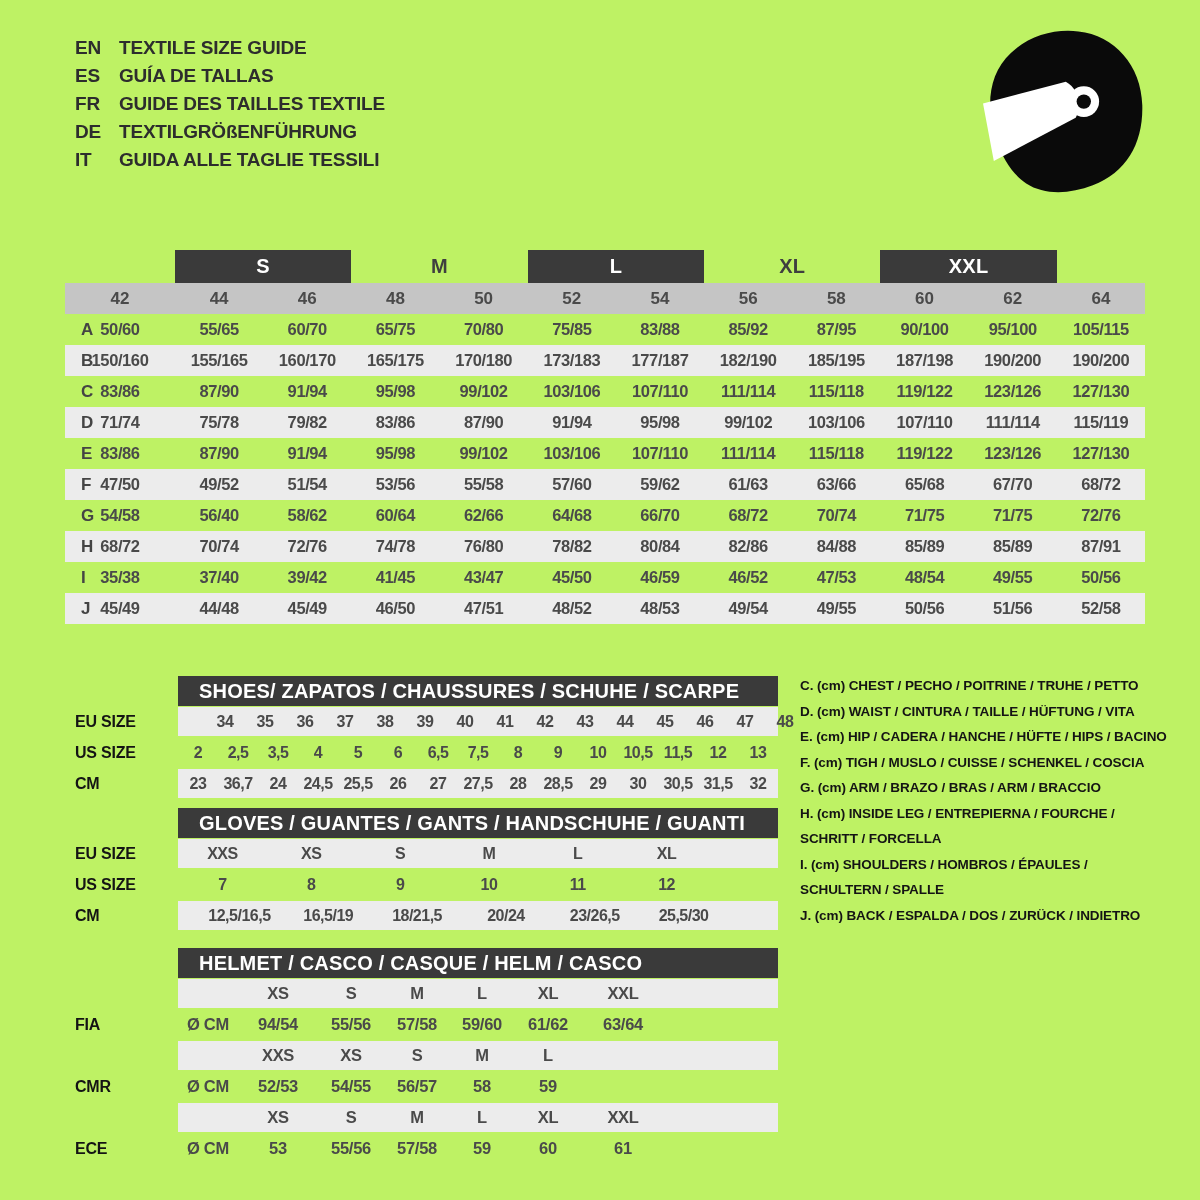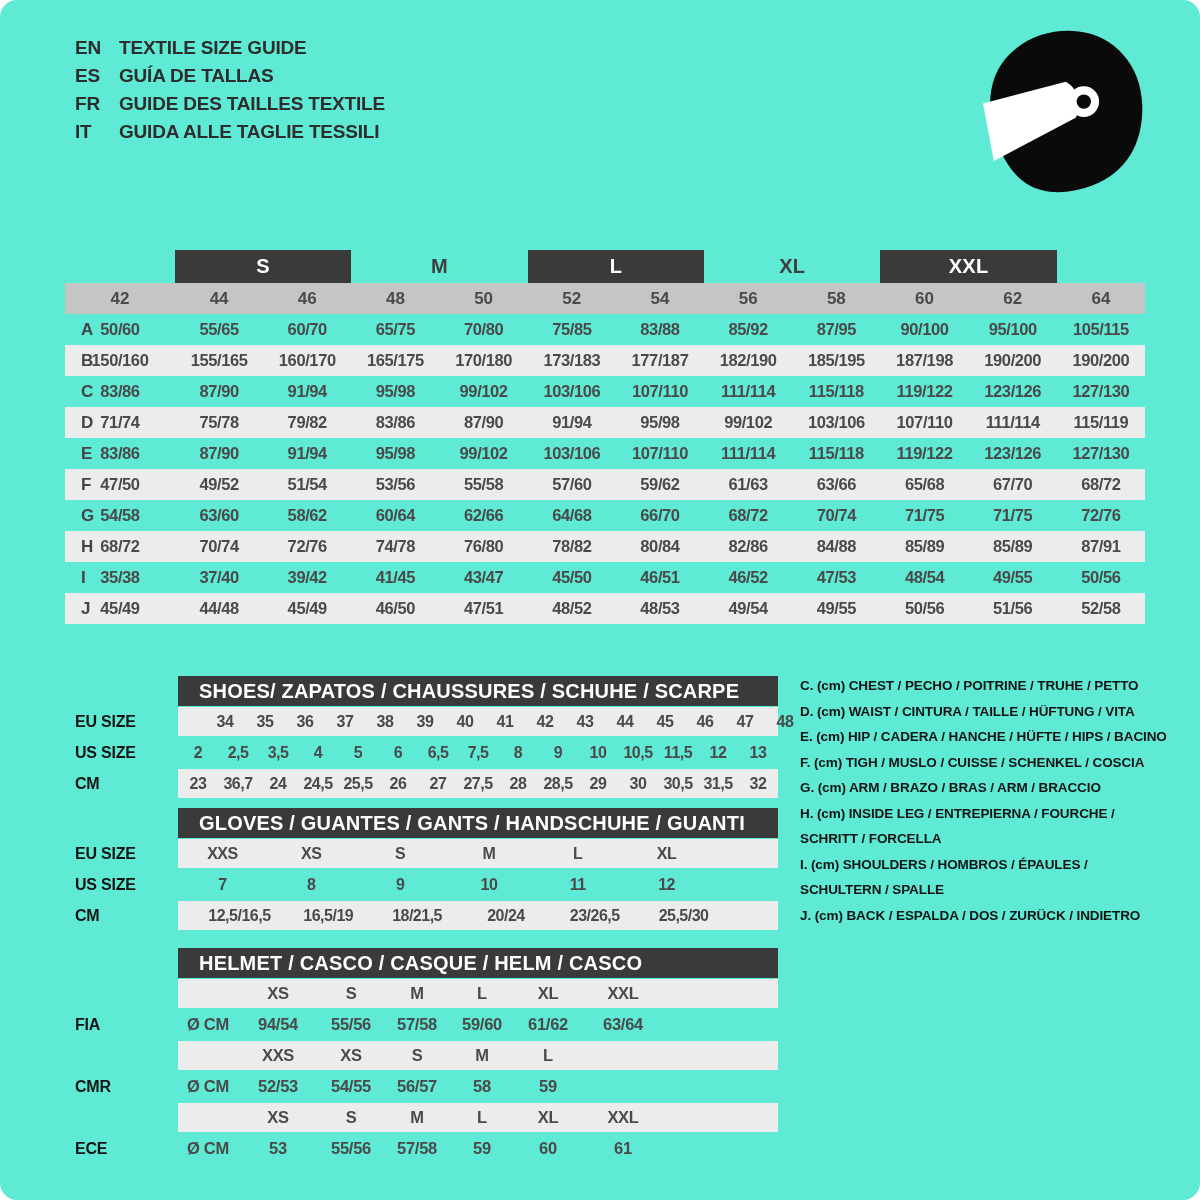--- a/index.html
+++ b/index.html
@@ -1,18 +1,18 @@
 <!DOCTYPE html>
 <html><head>
 <meta charset="utf-8">
 <style>
   html,body{margin:0;padding:0;background:#fff;}
   #canvas{
-    position:relative;width:1200px;height:1200px;background:#5eead4;
-    font-family:"Liberation Sans",sans-serif;overflow:hidden;border-radius:17px;
+    position:relative;width:1200px;height:1200px;background:#bef264;
+    font-family:"Liberation Sans",sans-serif;overflow:hidden;
   }
   
   .lang-block{position:absolute;left:75px;top:34px;color:#2d2d2d;}
   .lang-row{display:flex;height:28px;align-items:center;font-size:19px;font-weight:700;letter-spacing:-0.2px;}
   .lang-code{width:44px;}
   
   .helmet-ico{position:absolute;left:966px;top:26px;width:196px;height:180px;}
   
   .size-table{position:absolute;left:65px;top:250px;width:1080px;}
   .grid12{display:grid;grid-template-columns:110px repeat(11,1fr);}
@@ -58,20 +58,24 @@
       </div>
       <div class="lang-row">
         <div class="lang-code">ES</div>
         <div class="lang-title">GUÍA DE TALLAS</div>
       </div>
       <div class="lang-row">
         <div class="lang-code">FR</div>
         <div class="lang-title">GUIDE DES TAILLES TEXTILE</div>
       </div>
       <div class="lang-row">
+        <div class="lang-code">DE</div>
+        <div class="lang-title">TEXTILGRÖßENFÜHRUNG</div>
+      </div>
+      <div class="lang-row">
         <div class="lang-code">IT</div>
         <div class="lang-title">GUIDA ALLE TAGLIE TESSILI</div>
       </div>
     </div>
 
   <div class="helmet-ico">
     <svg viewBox="0 0 200 200" width="196" height="180" aria-hidden="true">
       <path d="M116 6 C156 10 186 44 187 88 C188 130 170 162 132 177 C106 187 78 188 58 175 C44 166 32 148 25 127 C13 92 15 54 41 30 C62 10 90 3 116 6 Z" fill="#0a0a0a"></path>
       <path d="M10 86 L102 62 C116 70 121 88 113 102 L22 150 Z" fill="#ffffff"></path>
       <circle cx="122" cy="84" r="17" fill="#ffffff"></circle>
@@ -189,21 +193,21 @@
           <div class="data-cell">59/62</div>
           <div class="data-cell">61/63</div>
           <div class="data-cell">63/66</div>
           <div class="data-cell">65/68</div>
           <div class="data-cell">67/70</div>
           <div class="data-cell">68/72</div>
         </div>
         <div class="data-row grid12">
           <div class="row-label">G</div>
           <div class="data-cell">54/58</div>
-          <div class="data-cell">63/60</div>
+          <div class="data-cell">56/40</div>
           <div class="data-cell">58/62</div>
           <div class="data-cell">60/64</div>
           <div class="data-cell">62/66</div>
           <div class="data-cell">64/68</div>
           <div class="data-cell">66/70</div>
           <div class="data-cell">68/72</div>
           <div class="data-cell">70/74</div>
           <div class="data-cell">71/75</div>
           <div class="data-cell">71/75</div>
           <div class="data-cell">72/76</div>
@@ -224,21 +228,21 @@
           <div class="data-cell">87/91</div>
         </div>
         <div class="data-row grid12">
           <div class="row-label">I</div>
           <div class="data-cell">35/38</div>
           <div class="data-cell">37/40</div>
           <div class="data-cell">39/42</div>
           <div class="data-cell">41/45</div>
           <div class="data-cell">43/47</div>
           <div class="data-cell">45/50</div>
-          <div class="data-cell">46/51</div>
+          <div class="data-cell">46/59</div>
           <div class="data-cell">46/52</div>
           <div class="data-cell">47/53</div>
           <div class="data-cell">48/54</div>
           <div class="data-cell">49/55</div>
           <div class="data-cell">50/56</div>
         </div>
         <div class="data-row grid12 striped">
           <div class="row-label">J</div>
           <div class="data-cell">45/49</div>
           <div class="data-cell">44/48</div>

